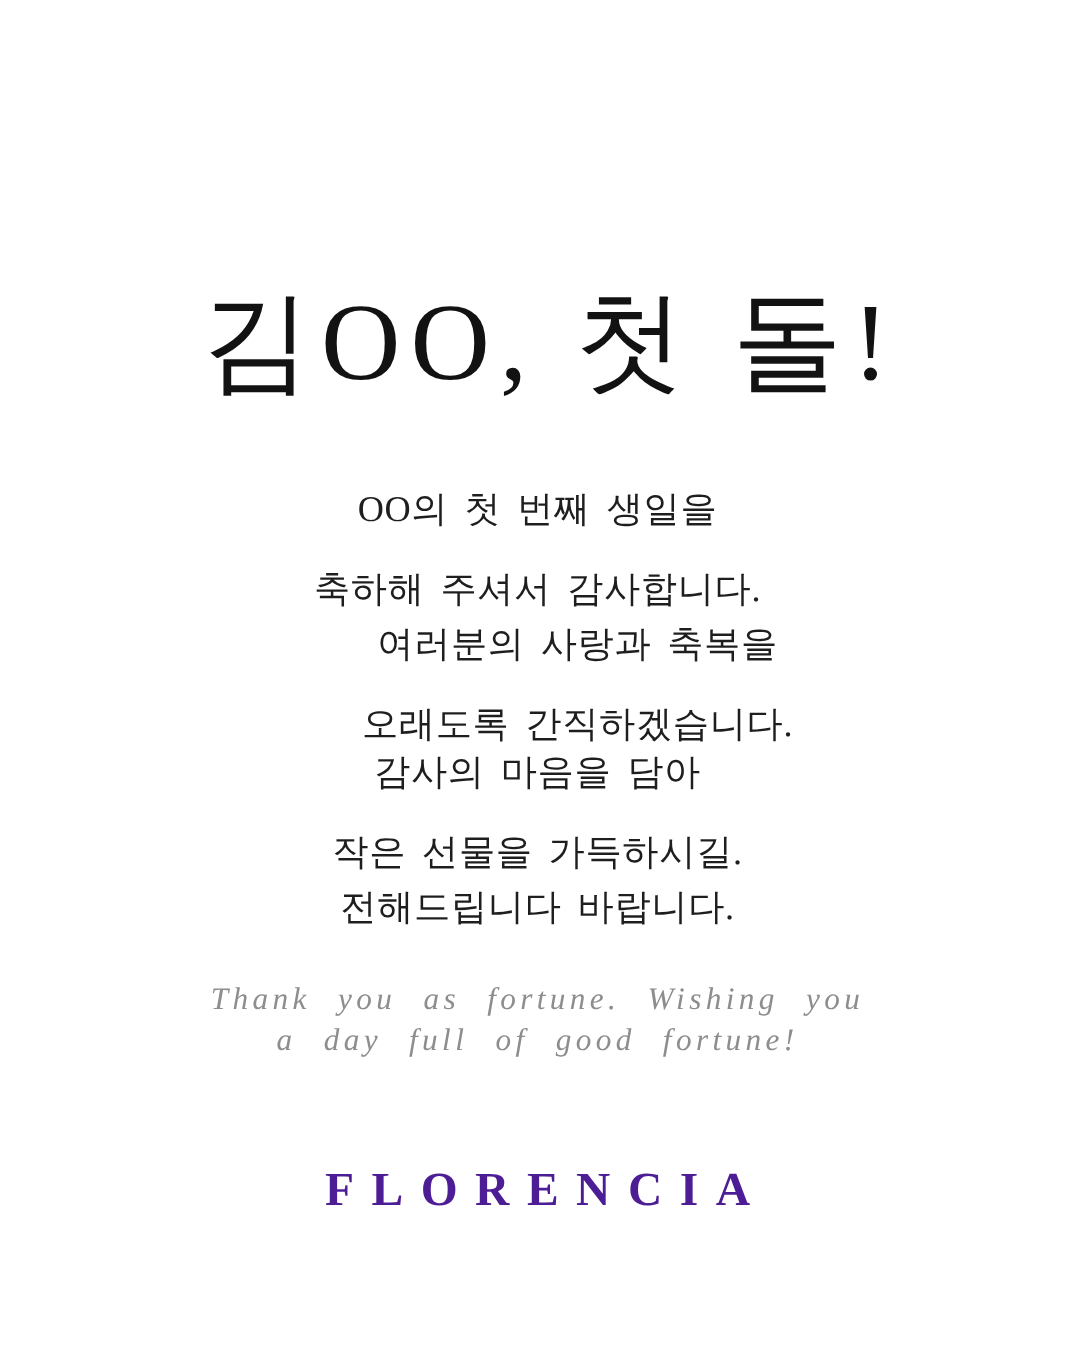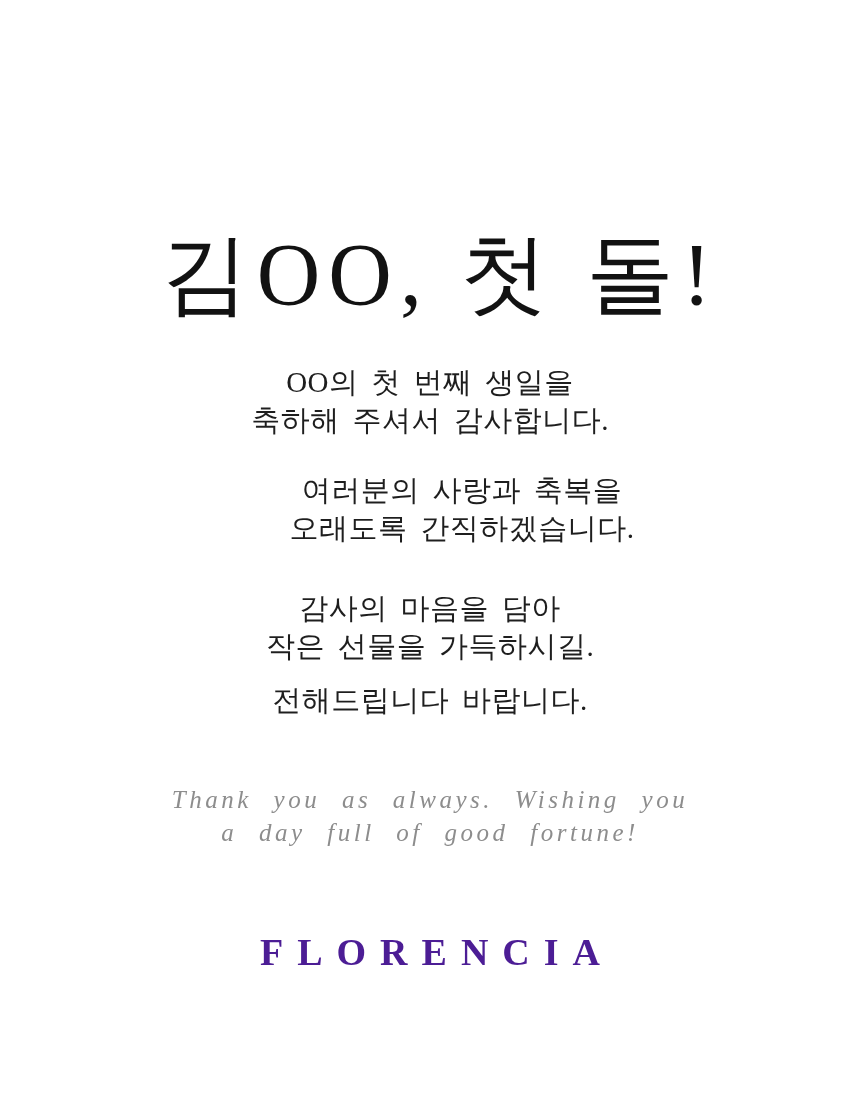--- a/index.html
+++ b/index.html
@@ -34,24 +34,24 @@
     white-space: nowrap;
   }
   .para {
     font-size: 29px;
     line-height: 38px;
     color: #1e1e1e;
     letter-spacing: 0.5px;
     word-spacing: 5px;
     font-family: "Liberation Serif", serif;
   }
-  .para .line { display: block; }
+  .para .line { display: block; margin-top: 26px; }
   .para-1 { top: 334px; }
   .para-2 { top: 442px; padding-left: 32px; }
-  .para-3 { top: 560px; }
+  .para-3 { top: 544px; }
   .para-4 { top: 652px; }
   .closing {
     top: 783px;
     font-size: 25px;
     line-height: 33px;
     font-style: italic;
     color: #8d8d8d;
     letter-spacing: 3.5px;
     word-spacing: 12px;
     font-family: "Liberation Serif", cursive;
@@ -89,19 +89,19 @@
   <p class="abs para para-3">
     <span class="line">감사의 마음을 담아</span>
     <span class="line">작은 선물을 가득하시길.</span>
   </p>
 
   <p class="abs para para-4">
     <span class="line">전해드립니다 바랍니다.</span>
   </p>
 
   <div class="abs closing">
-    <span class="line">Thank you as always. Wishing you</span>
+    <span class="line">Thank you as fortune. Wishing you</span>
     <span class="line">a day full of good fortune!</span>
   </div>
 
   <div class="abs brand">FLORENCIA</div>
 
 </div>
 
 </body></html>

